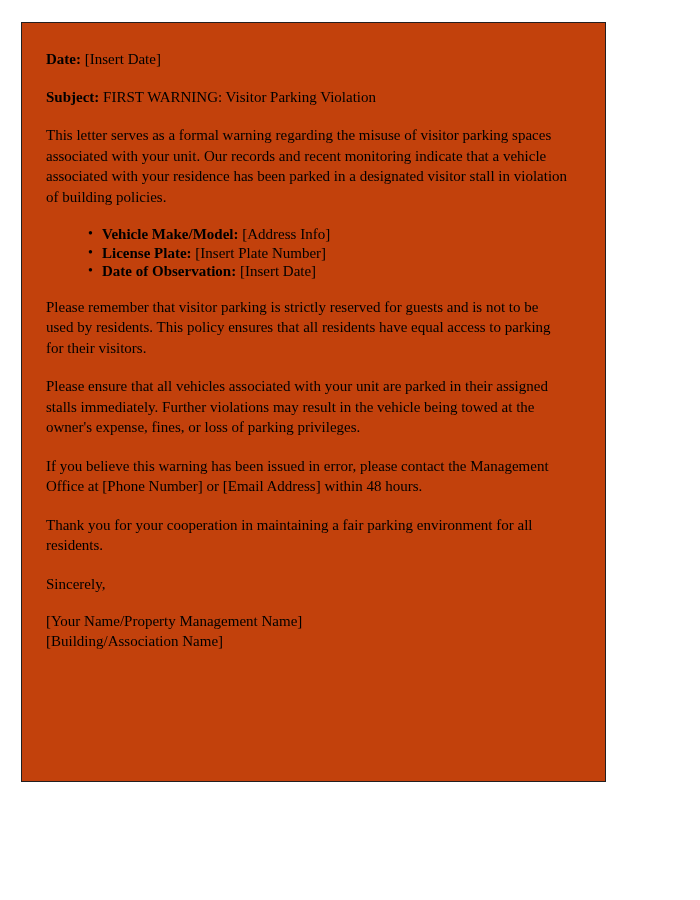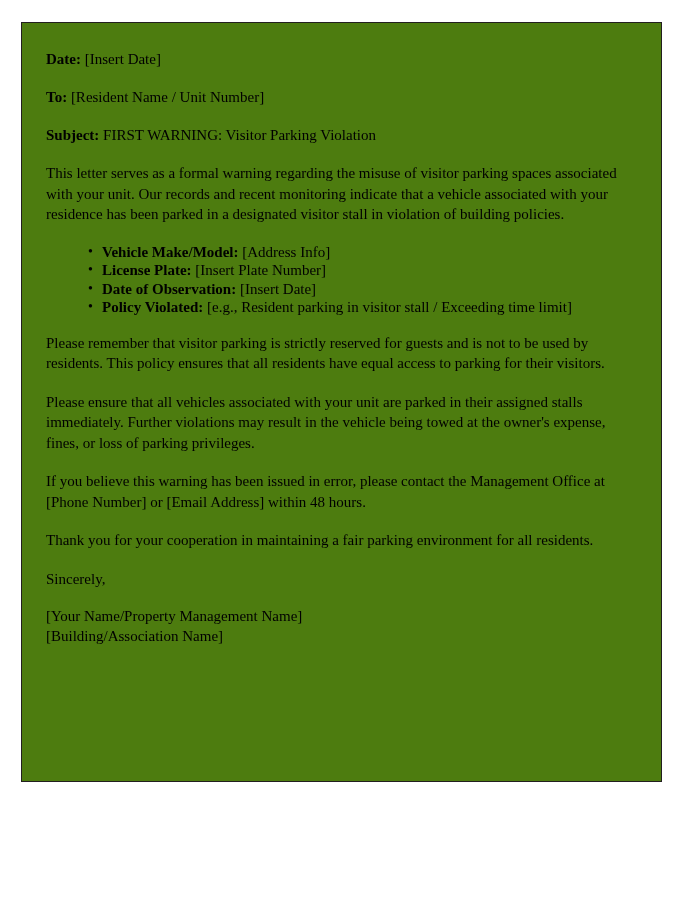--- a/index.html
+++ b/index.html
@@ -11,25 +11,25 @@
     width: 700px;
     height: 900px;
     font-family: "Liberation Serif", "DejaVu Serif", serif;
     color: #000000;
     overflow: hidden;
   }
   #page {
     position: absolute;
     left: 21px;
     top: 22px;
-    width: 641px;
+    width: 585px;
     height: 760px;
     border: 1.5px solid #231f20;
     box-sizing: border-box;
-    background: #4d7c0f;
+    background: #c2410c;
   }
   #letter {
     padding: 26px 36px 0 24px;
     box-sizing: border-box;
   }
   .line {
     font-size: 15px;
     line-height: 20px;
     margin: 0 0 18px 0;
     text-align: left;
@@ -81,24 +81,20 @@
 <body>
 
 <div id="page">
   <div id="letter">
 
     <p class="line">
       <span class="lbl">Date:</span>
       <span>[Insert Date]</span>
     </p>
 
-    <p class="line">
-      <span class="lbl">To:</span>
-      <span>[Resident Name / Unit Number]</span>
-    </p>
 
     <p class="line">
       <span class="lbl">Subject:</span>
       <span>FIRST WARNING: Visitor Parking Violation</span>
     </p>
 
 
     <p class="para">This letter serves as a formal warning regarding the misuse of visitor parking spaces associated with your unit. Our records and recent monitoring indicate that a vehicle associated with your residence has been parked in a designated visitor stall in violation of building policies.</p>
 
 
@@ -108,24 +104,20 @@
         <span>[Address Info]</span>
       </li>
       <li>
         <span class="lbl">License Plate:</span>
         <span>[Insert Plate Number]</span>
       </li>
       <li>
         <span class="lbl">Date of Observation:</span>
         <span>[Insert Date]</span>
       </li>
-      <li>
-        <span class="lbl">Policy Violated:</span>
-        <span>[e.g., Resident parking in visitor stall / Exceeding time limit]</span>
-      </li>
     </ul>
 
     <p class="para">Please remember that visitor parking is strictly reserved for guests and is not to be used by residents. This policy ensures that all residents have equal access to parking for their visitors.</p>
 
 
     <p class="para">Please ensure that all vehicles associated with your unit are parked in their assigned stalls immediately. Further violations may result in the vehicle being towed at the owner's expense, fines, or loss of parking privileges.</p>
 
     <p class="para">If you believe this warning has been issued in error, please contact the Management Office at [Phone Number] or [Email Address] within 48 hours.</p>
 
     <p class="para">Thank you for your cooperation in maintaining a fair parking environment for all residents.</p>

